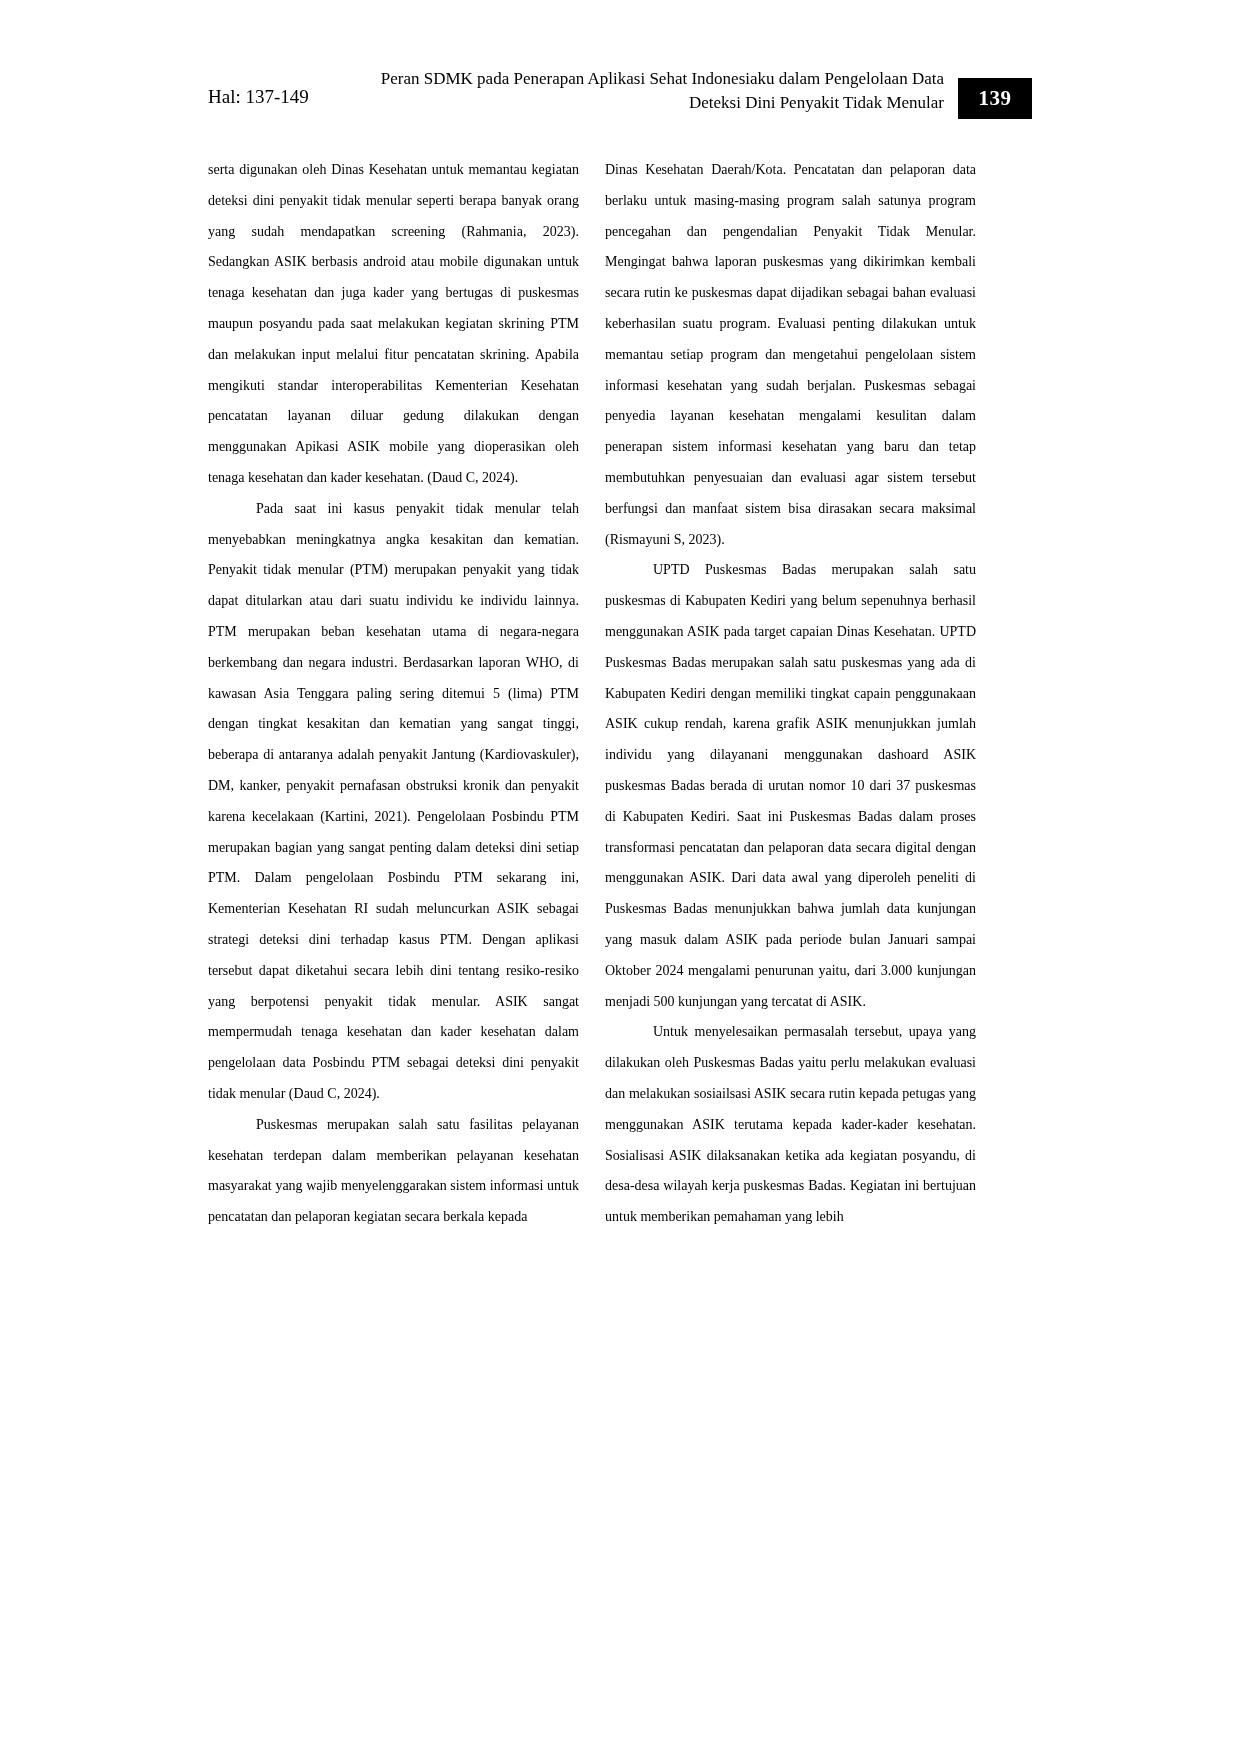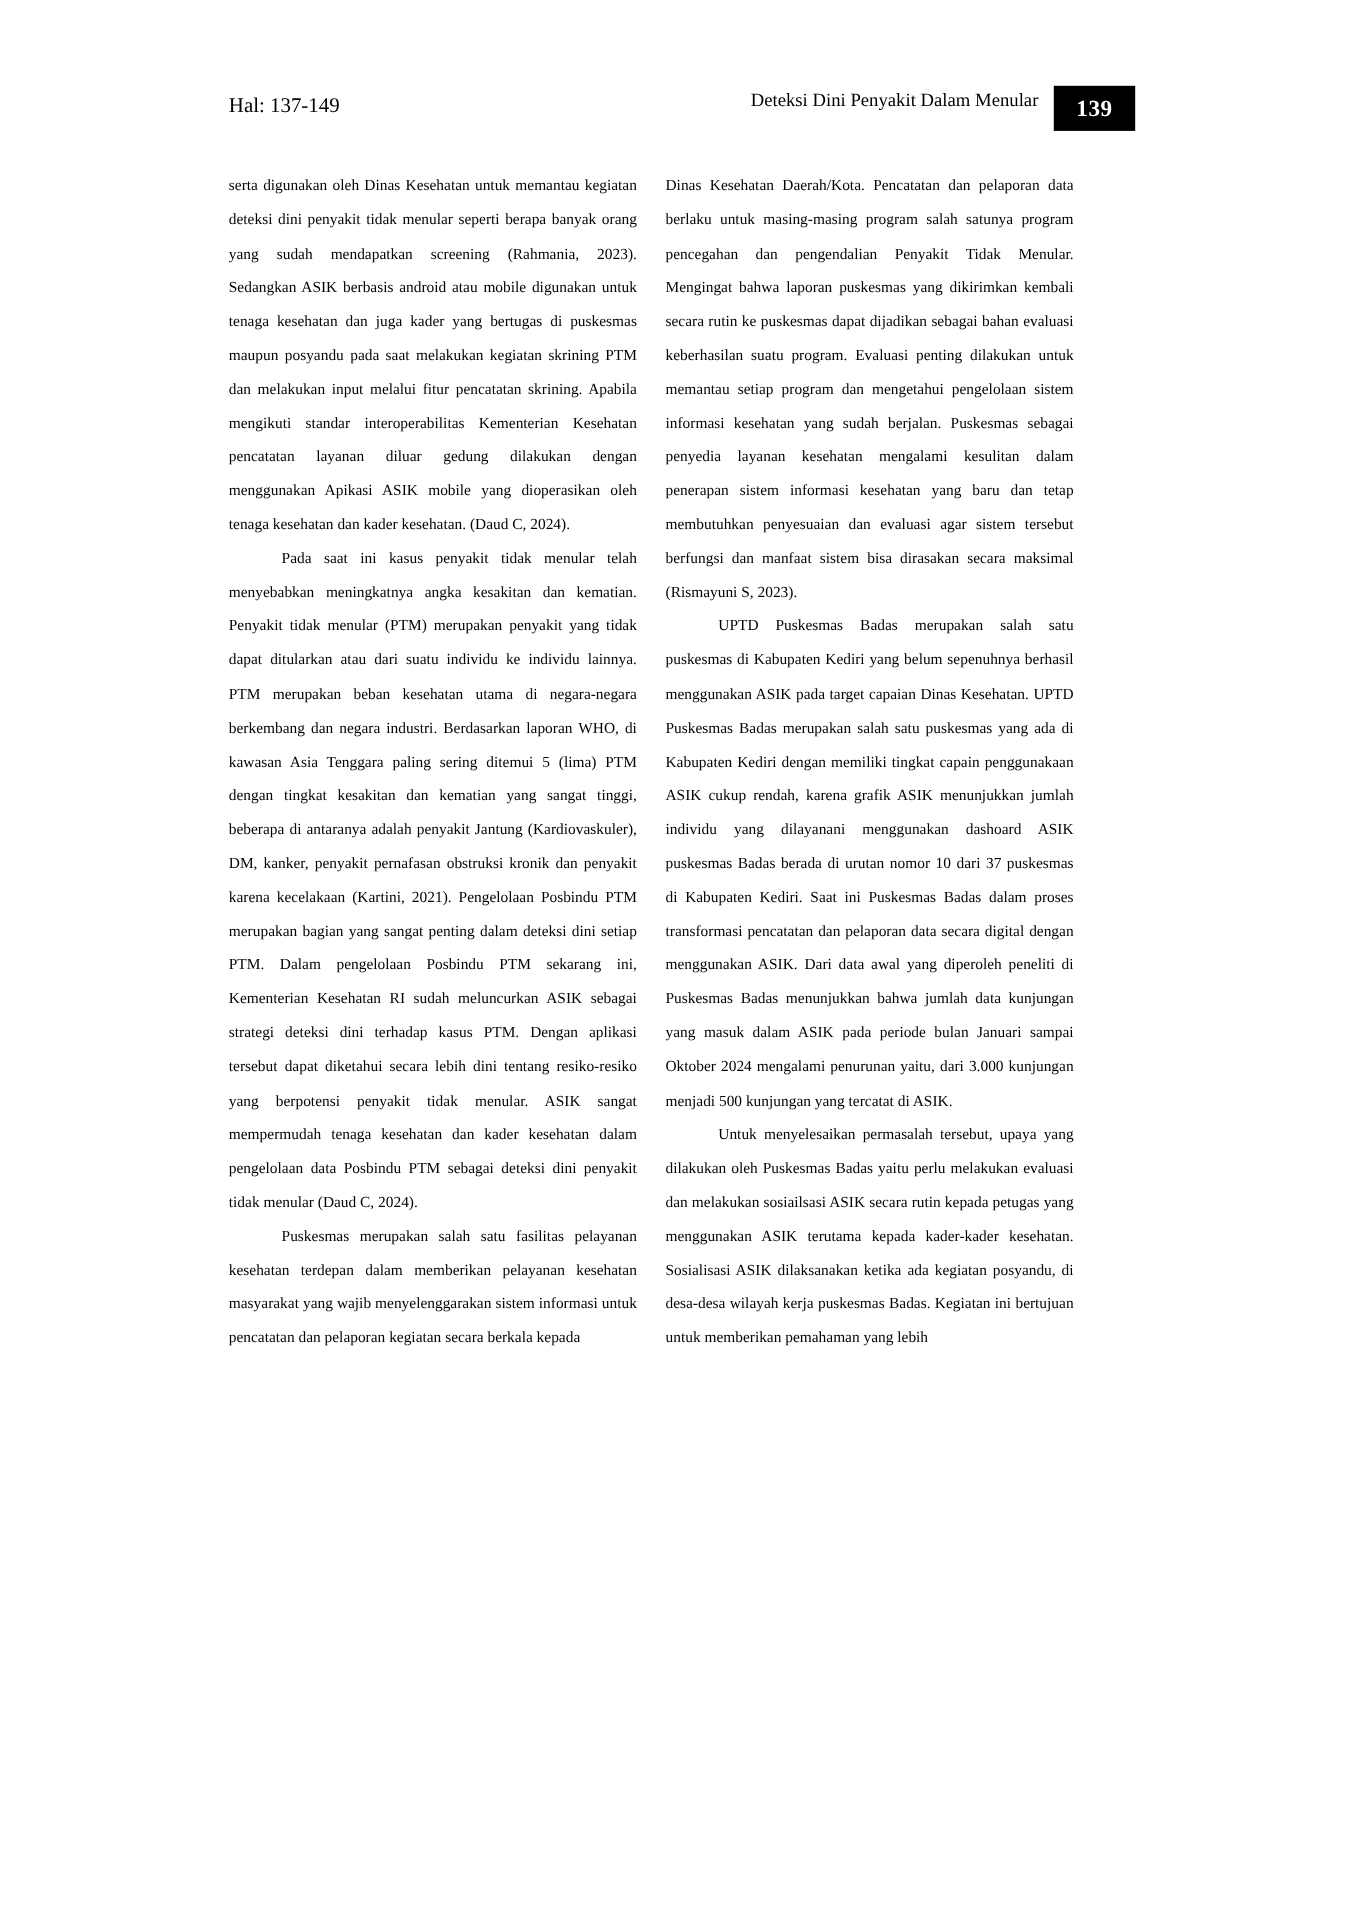--- a/index.html
+++ b/index.html
@@ -84,21 +84,22 @@
 </head>
 <body>
 
 <div class="page">
 
   <div class="running-header">
 
     <div class="header-left">Hal: 137-149</div>
 
     <div class="header-center">
-      <span class="hc-line">Deteksi Dini Penyakit Dalam Menular</span>
+      <span class="hc-line">Peran SDMK pada Penerapan Aplikasi Sehat Indonesiaku dalam Pengelolaan Data</span>
+      <span class="hc-line">Deteksi Dini Penyakit Tidak Menular</span>
     </div>
 
     <div class="page-number-badge" style="background: rgb(0, 0, 0); color: rgb(255, 255, 255); margin-top: 16px;">139</div>
   </div>
 
   <div class="columns">
 
     <div class="col">
       <p>serta digunakan oleh Dinas Kesehatan untuk memantau kegiatan deteksi dini penyakit tidak menular seperti berapa banyak orang yang sudah mendapatkan screening (Rahmania, 2023). Sedangkan ASIK berbasis android atau mobile digunakan untuk tenaga kesehatan dan juga kader yang bertugas di puskesmas maupun posyandu pada saat melakukan kegiatan skrining PTM dan melakukan input melalui fitur pencatatan skrining. Apabila mengikuti standar interoperabilitas Kementerian Kesehatan pencatatan layanan diluar gedung dilakukan dengan menggunakan Apikasi ASIK mobile yang dioperasikan oleh tenaga kesehatan dan kader kesehatan. (Daud C, 2024).</p>
       <p class="indent">Pada saat ini kasus penyakit tidak menular telah menyebabkan meningkatnya angka kesakitan dan kematian. Penyakit tidak menular (PTM) merupakan penyakit yang tidak dapat ditularkan atau dari suatu individu ke individu lainnya. PTM merupakan beban kesehatan utama di negara-negara berkembang dan negara industri. Berdasarkan laporan WHO, di kawasan Asia Tenggara paling sering ditemui 5 (lima) PTM dengan tingkat kesakitan dan kematian yang sangat tinggi, beberapa di antaranya adalah penyakit Jantung (Kardiovaskuler), DM, kanker, penyakit pernafasan obstruksi kronik dan penyakit karena kecelakaan (Kartini, 2021). Pengelolaan Posbindu PTM merupakan bagian yang sangat penting dalam deteksi dini setiap PTM. Dalam pengelolaan Posbindu PTM sekarang ini, Kementerian Kesehatan RI sudah meluncurkan ASIK sebagai strategi deteksi dini terhadap kasus PTM. Dengan aplikasi tersebut dapat diketahui secara lebih dini tentang resiko-resiko yang berpotensi penyakit tidak menular. ASIK sangat mempermudah tenaga kesehatan dan kader kesehatan dalam pengelolaan data Posbindu PTM sebagai deteksi dini penyakit tidak menular (Daud C, 2024).</p>

